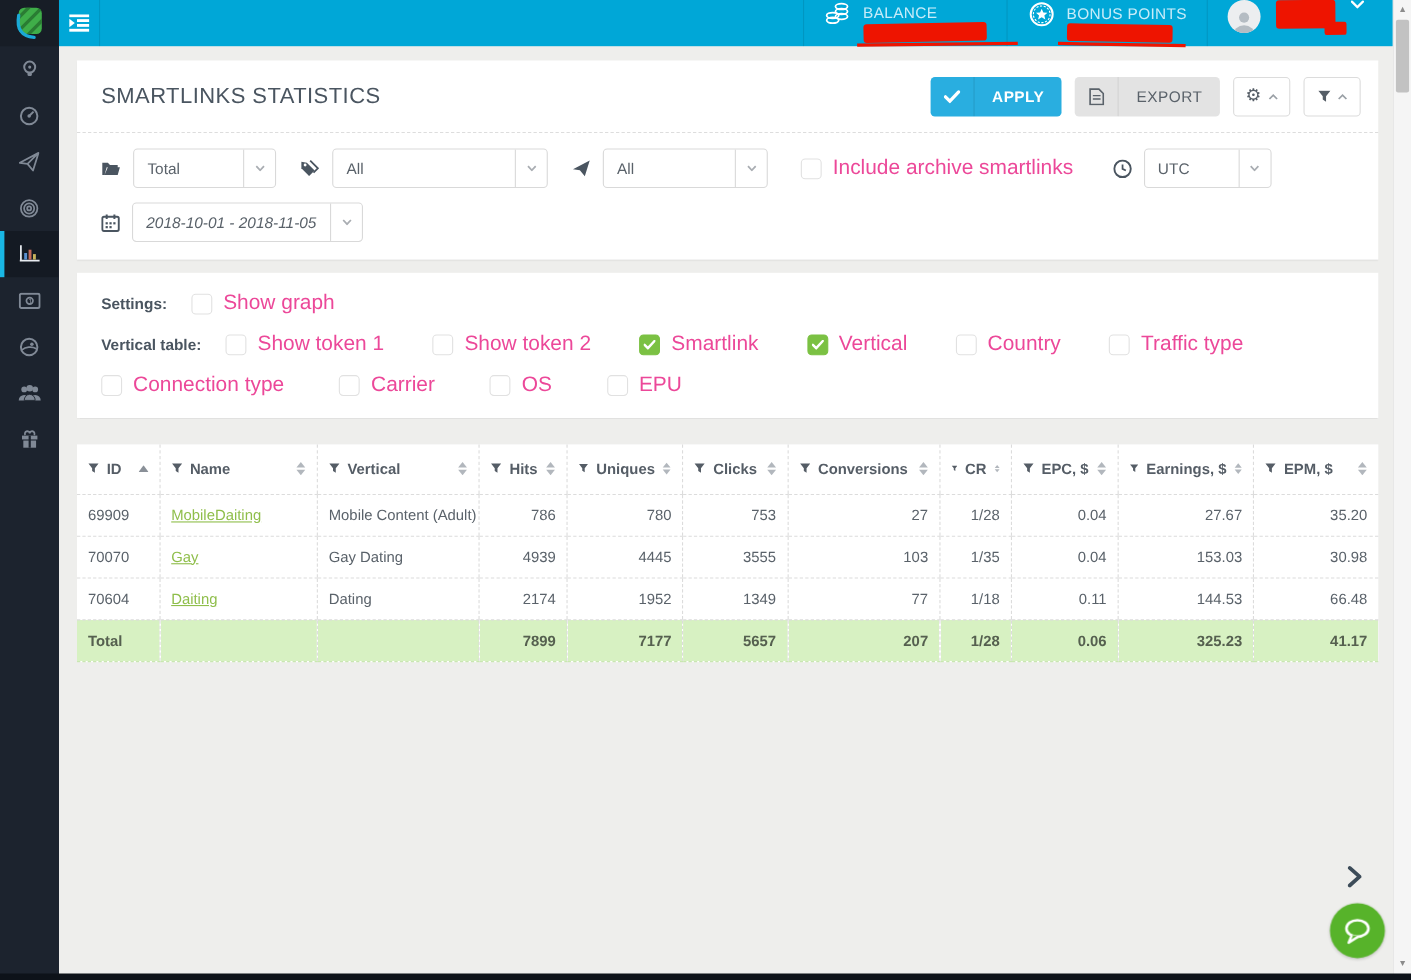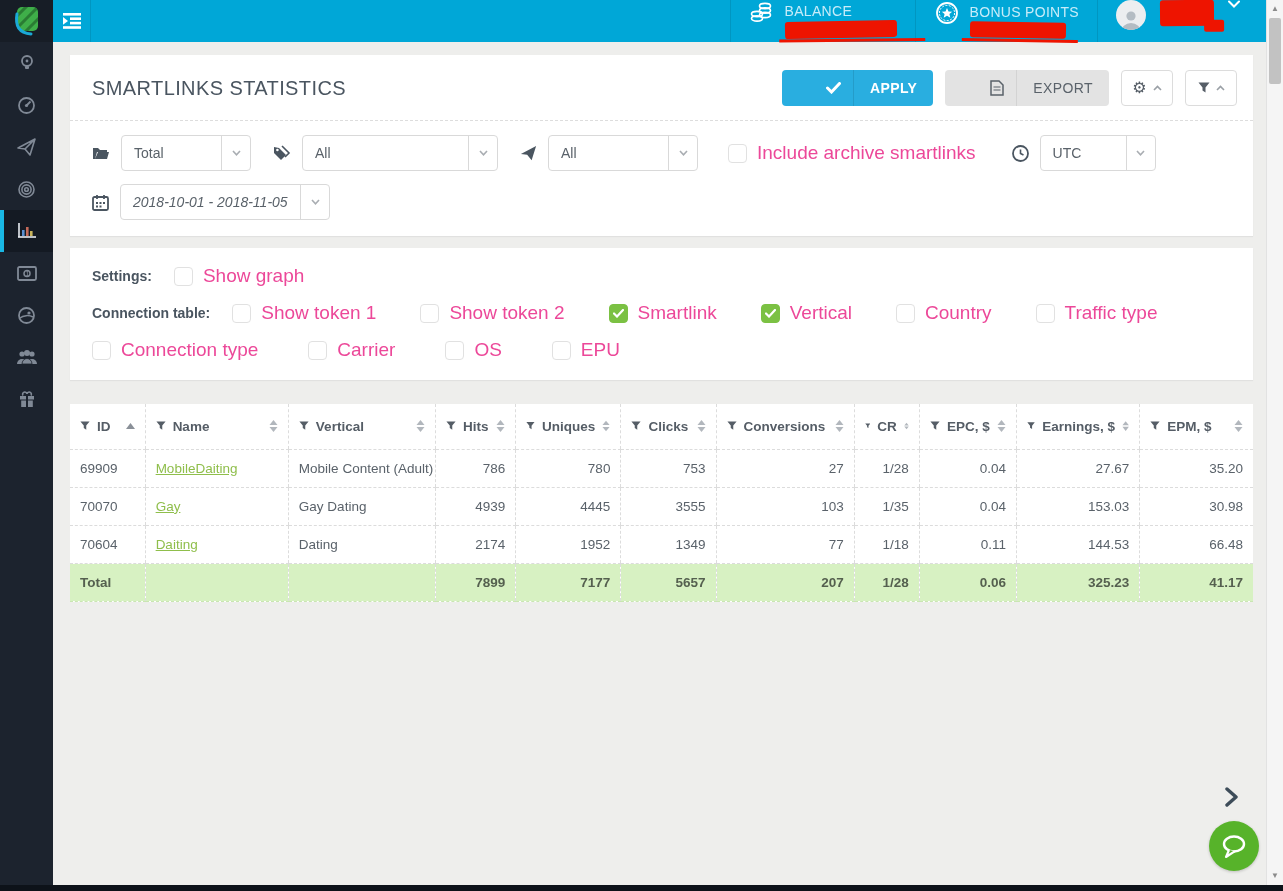--- a/index.html
+++ b/index.html
@@ -54,21 +54,21 @@
   
   .main { position:absolute; left:53px; top:42px; right:17px; bottom:6px;
     padding:13px 13px 0 17px; }
   .panel { background:#fff; box-shadow:0 1px 1px rgba(0,0,0,.05); }
 
   .hdr-row { display:flex; align-items:center; justify-content:space-between;
     padding:15px 16px 14px 22px; }
   .page-title { font-size:20px; color:#4a5560; letter-spacing:.4px; }
   .hdr-actions { display:flex; gap:12px; }
   .btn-split { display:flex; height:36px; border-radius:4px; overflow:hidden;
-    cursor:pointer; align-items:stretch;padding-left:32px; }
+    cursor:pointer; align-items:stretch; }
   .btn-apply { background:#29aee0; color:#fff; }
   .btn-apply .ic { width:40px; display:flex; align-items:center; justify-content:center;
     border-right:1px solid rgba(0,0,0,.10); }
   .btn-apply .lbl { display:flex; align-items:center; padding:0 16px; font-size:14px;
     font-weight:bold; letter-spacing:.4px; }
   .btn-export { background:#e3e3e3; color:#5a626a; }
   .btn-export .ic { width:40px; display:flex; align-items:center; justify-content:center;
     border-right:1px solid rgba(0,0,0,.07); }
   .btn-export .lbl { display:flex; align-items:center; padding:0 16px; font-size:14px;
     letter-spacing:.4px; }
@@ -399,21 +399,21 @@
 
   <div class="panel settings-panel">
     <div class="set-row">
       <span class="bold-label">Settings:</span>
       <div class="cb-wrap">
         <span class="cb"></span>
         <span class="cb-label">Show graph</span>
       </div>
     </div>
     <div class="set-row">
-      <span class="bold-label">Connection table:</span>
+      <span class="bold-label">Vertical table:</span>
       <div class="opts">
         <div class="cb-wrap">
           <span class="cb"></span>
           <span class="cb-label">Show token 1</span>
         </div>
         <div class="cb-wrap">
           <span class="cb"></span>
           <span class="cb-label">Show token 2</span>
         </div>
         <div class="cb-wrap">

